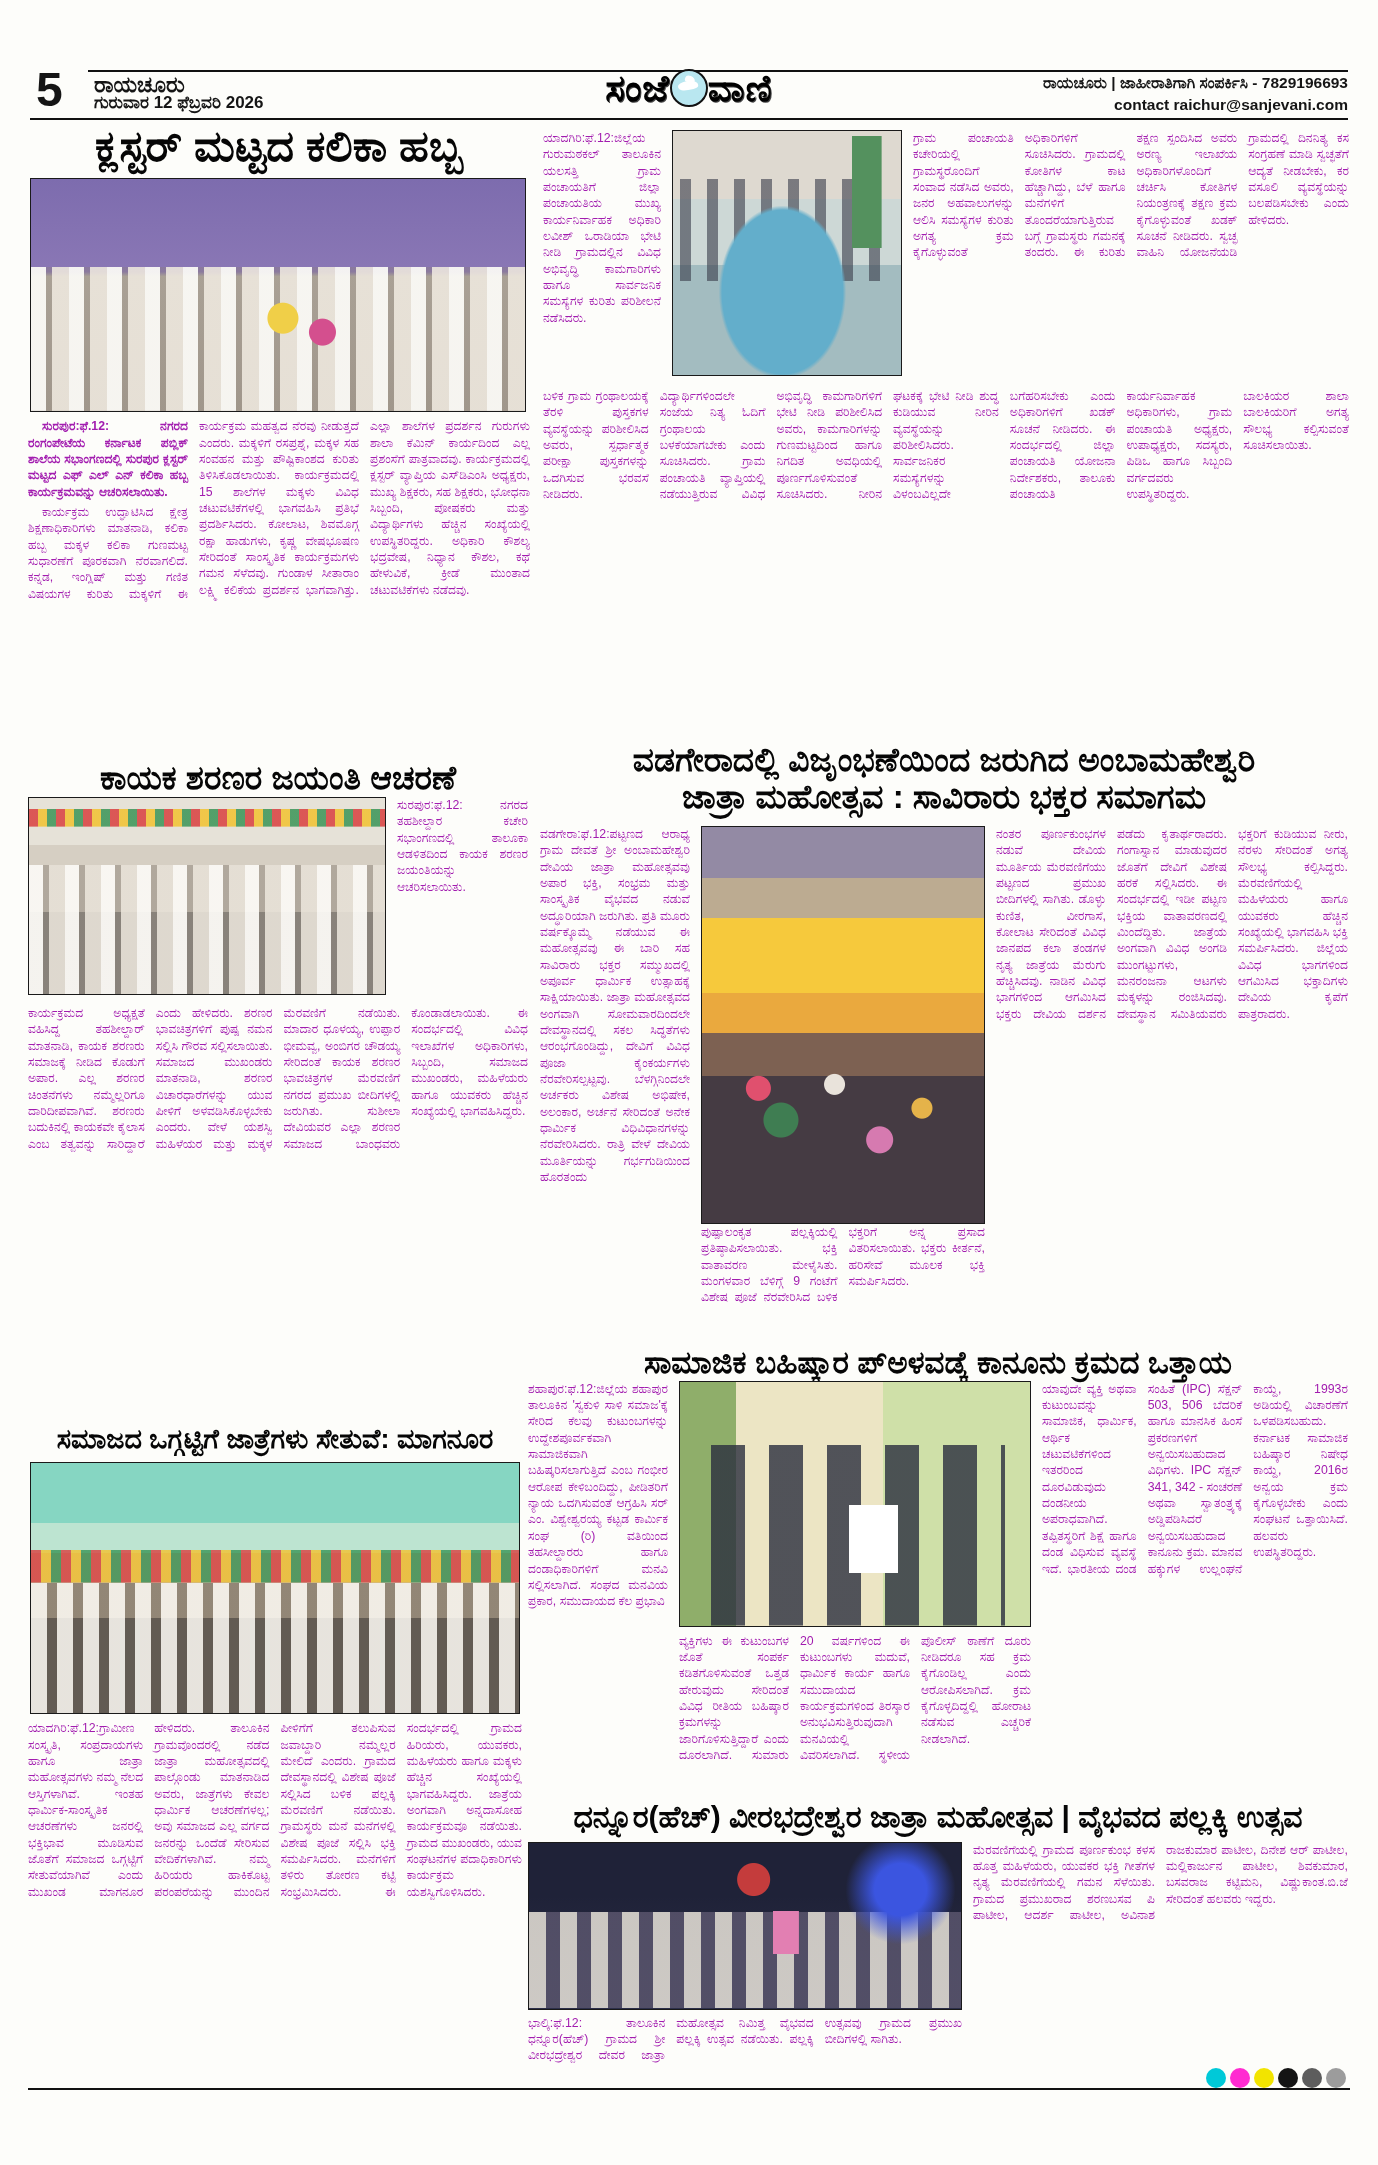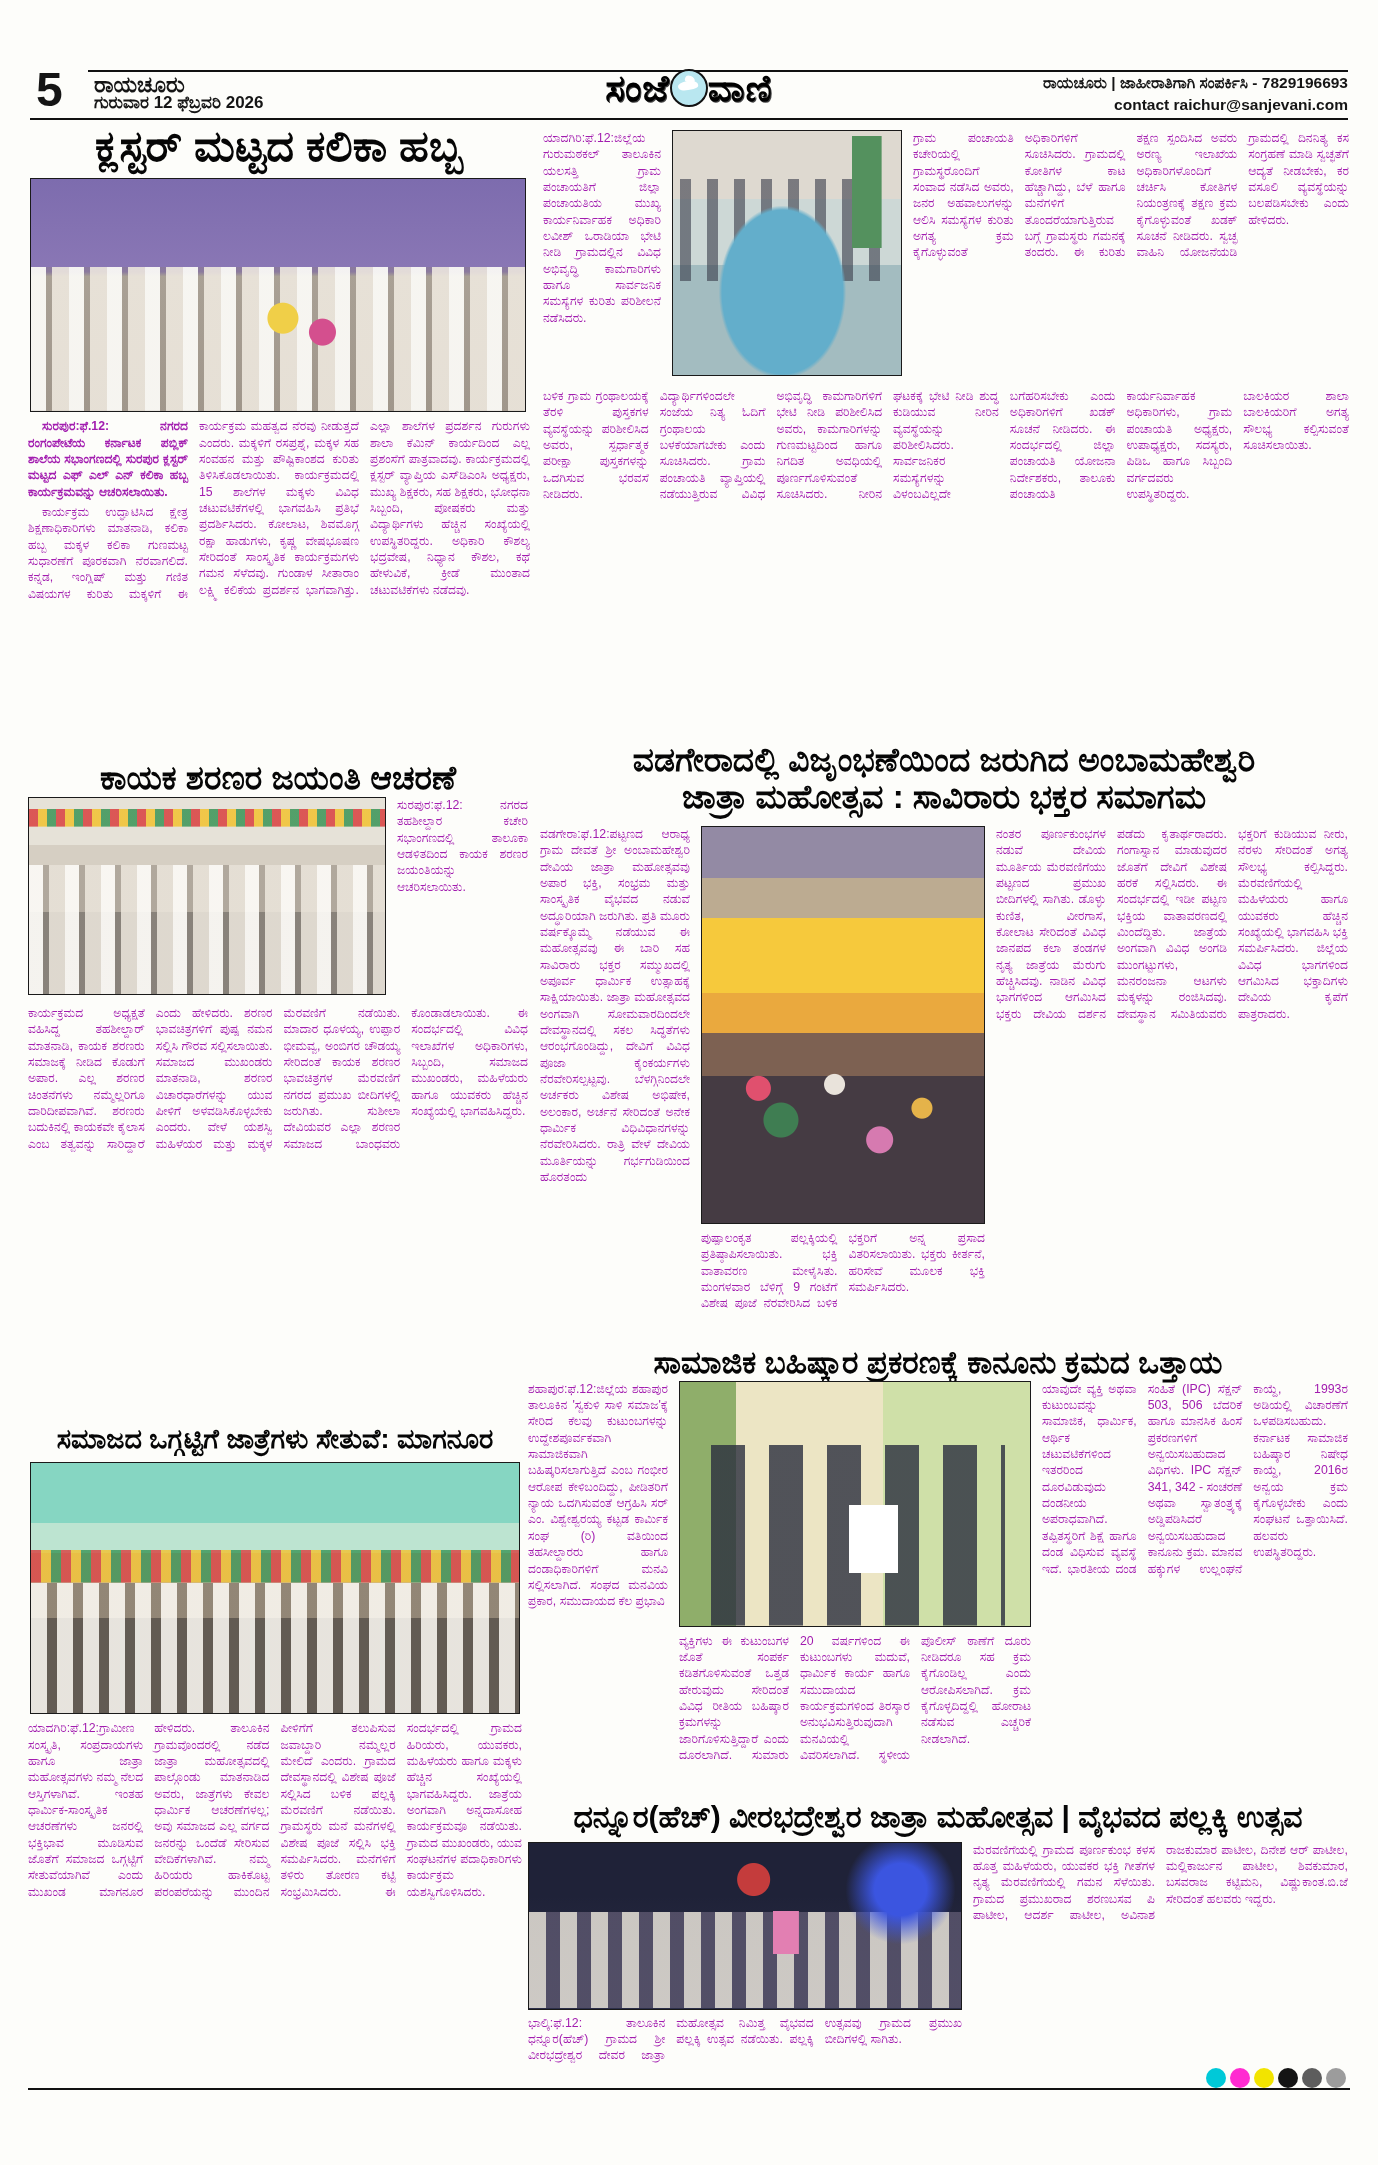--- a/index.html
+++ b/index.html
@@ -127,28 +127,28 @@
     <div class="body" style="column-count:4;height:404px;margin-top:8px;">ಕಾರ್ಯಕ್ರಮದ ಅಧ್ಯಕ್ಷತೆ ವಹಿಸಿದ್ದ ತಹಶೀಲ್ದಾರ್ ಮಾತನಾಡಿ, ಕಾಯಕ ಶರಣರು ಸಮಾಜಕ್ಕೆ ನೀಡಿದ ಕೊಡುಗೆ ಅಪಾರ. ಎಲ್ಲ ಶರಣರ ಚಿಂತನೆಗಳು ನಮ್ಮೆಲ್ಲರಿಗೂ ದಾರಿದೀಪವಾಗಿವೆ. ಶರಣರು ಬದುಕಿನಲ್ಲಿ ಕಾಯಕವೇ ಕೈಲಾಸ ಎಂಬ ತತ್ವವನ್ನು ಸಾರಿದ್ದಾರೆ ಎಂದು ಹೇಳಿದರು. ಶರಣರ ಭಾವಚಿತ್ರಗಳಿಗೆ ಪುಷ್ಪ ನಮನ ಸಲ್ಲಿಸಿ ಗೌರವ ಸಲ್ಲಿಸಲಾಯಿತು. ಸಮಾಜದ ಮುಖಂಡರು ಮಾತನಾಡಿ, ಶರಣರ ವಿಚಾರಧಾರೆಗಳನ್ನು ಯುವ ಪೀಳಿಗೆ ಅಳವಡಿಸಿಕೊಳ್ಳಬೇಕು ಎಂದರು. ವೇಳೆ ಯಶಸ್ವಿ ಮಹಿಳೆಯರ ಮತ್ತು ಮಕ್ಕಳ ಮೆರವಣಿಗೆ ನಡೆಯಿತು. ಮಾದಾರ ಧೂಳಯ್ಯ, ಉಪ್ಪಾರ ಭೀಮವ್ವ, ಅಂಬಿಗರ ಚೌಡಯ್ಯ ಸೇರಿದಂತೆ ಕಾಯಕ ಶರಣರ ಭಾವಚಿತ್ರಗಳ ಮೆರವಣಿಗೆ ನಗರದ ಪ್ರಮುಖ ಬೀದಿಗಳಲ್ಲಿ ಜರುಗಿತು. ಸುಶೀಲಾ ದೇವಿಯವರ ಎಲ್ಲಾ ಶರಣರ ಸಮಾಜದ ಬಾಂಧವರು ಕೊಂಡಾಡಲಾಯಿತು. ಈ ಸಂದರ್ಭದಲ್ಲಿ ವಿವಿಧ ಇಲಾಖೆಗಳ ಅಧಿಕಾರಿಗಳು, ಸಿಬ್ಬಂದಿ, ಸಮಾಜದ ಮುಖಂಡರು, ಮಹಿಳೆಯರು ಹಾಗೂ ಯುವಕರು ಹೆಚ್ಚಿನ ಸಂಖ್ಯೆಯಲ್ಲಿ ಭಾಗವಹಿಸಿದ್ದರು.</div>
   </div>
 
   <div class="art" style="left:540px;top:742px;width:808px;height:600px;">
     <div class="hl" style="font-size:33px;">ವಡಗೇರಾದಲ್ಲಿ ವಿಜೃಂಭಣೆಯಿಂದ ಜರುಗಿದ ಅಂಬಾಮಹೇಶ್ವರಿ</div>
     <div class="hl" style="font-size:33px;">ಜಾತ್ರಾ ಮಹೋತ್ಸವ : ಸಾವಿರಾರು ಭಕ್ತರ ಸಮಾಗಮ</div>
     <div class="flexrow" style="margin-top:10px;height:500px;">
       <div class="body" style="width:150px;">ವಡಗೇರಾ:ಫೆ.12:ಪಟ್ಟಣದ ಆರಾಧ್ಯ ಗ್ರಾಮ ದೇವತೆ ಶ್ರೀ ಅಂಬಾಮಹೇಶ್ವರಿ ದೇವಿಯ ಜಾತ್ರಾ ಮಹೋತ್ಸವವು ಅಪಾರ ಭಕ್ತಿ, ಸಂಭ್ರಮ ಮತ್ತು ಸಾಂಸ್ಕೃತಿಕ ವೈಭವದ ನಡುವೆ ಅದ್ಧೂರಿಯಾಗಿ ಜರುಗಿತು. ಪ್ರತಿ ಮೂರು ವರ್ಷಕ್ಕೊಮ್ಮೆ ನಡೆಯುವ ಈ ಮಹೋತ್ಸವವು ಈ ಬಾರಿ ಸಹ ಸಾವಿರಾರು ಭಕ್ತರ ಸಮ್ಮುಖದಲ್ಲಿ ಅಪೂರ್ವ ಧಾರ್ಮಿಕ ಉತ್ಸಾಹಕ್ಕೆ ಸಾಕ್ಷಿಯಾಯಿತು. ಜಾತ್ರಾ ಮಹೋತ್ಸವದ ಅಂಗವಾಗಿ ಸೋಮವಾರದಿಂದಲೇ ದೇವಸ್ಥಾನದಲ್ಲಿ ಸಕಲ ಸಿದ್ಧತೆಗಳು ಆರಂಭಗೊಂಡಿದ್ದು, ದೇವಿಗೆ ವಿವಿಧ ಪೂಜಾ ಕೈಂಕರ್ಯಗಳು ನೆರವೇರಿಸಲ್ಪಟ್ಟವು. ಬೆಳಗ್ಗಿನಿಂದಲೇ ಅರ್ಚಕರು ವಿಶೇಷ ಅಭಿಷೇಕ, ಅಲಂಕಾರ, ಅರ್ಚನೆ ಸೇರಿದಂತೆ ಅನೇಕ ಧಾರ್ಮಿಕ ವಿಧಿವಿಧಾನಗಳನ್ನು ನೆರವೇರಿಸಿದರು. ರಾತ್ರಿ ವೇಳೆ ದೇವಿಯ ಮೂರ್ತಿಯನ್ನು ಗರ್ಭಗುಡಿಯಿಂದ ಹೊರತಂದು</div>
       <div style="width:284px;flex:none;">
         <div class="photo ph-d" style="width:284px;height:398px;"></div>
-        <div class="body" style="column-count:2;height:94px;margin-top:6px;">ಪುಷ್ಪಾಲಂಕೃತ ಪಲ್ಲಕ್ಕಿಯಲ್ಲಿ ಪ್ರತಿಷ್ಠಾಪಿಸಲಾಯಿತು. ಭಕ್ತಿ ವಾತಾವರಣ ಮೇಳೈಸಿತು. ಮಂಗಳವಾರ ಬೆಳಿಗ್ಗೆ 9 ಗಂಟೆಗೆ ವಿಶೇಷ ಪೂಜೆ ನೆರವೇರಿಸಿದ ಬಳಿಕ ಭಕ್ತರಿಗೆ ಅನ್ನ ಪ್ರಸಾದ ವಿತರಿಸಲಾಯಿತು. ಭಕ್ತರು ಕೀರ್ತನೆ, ಹರಿಸೇವೆ ಮೂಲಕ ಭಕ್ತಿ ಸಮರ್ಪಿಸಿದರು.</div>
+        <div class="body" style="column-count:2;height:94px;">ಪುಷ್ಪಾಲಂಕೃತ ಪಲ್ಲಕ್ಕಿಯಲ್ಲಿ ಪ್ರತಿಷ್ಠಾಪಿಸಲಾಯಿತು. ಭಕ್ತಿ ವಾತಾವರಣ ಮೇಳೈಸಿತು. ಮಂಗಳವಾರ ಬೆಳಿಗ್ಗೆ 9 ಗಂಟೆಗೆ ವಿಶೇಷ ಪೂಜೆ ನೆರವೇರಿಸಿದ ಬಳಿಕ ಭಕ್ತರಿಗೆ ಅನ್ನ ಪ್ರಸಾದ ವಿತರಿಸಲಾಯಿತು. ಭಕ್ತರು ಕೀರ್ತನೆ, ಹರಿಸೇವೆ ಮೂಲಕ ಭಕ್ತಿ ಸಮರ್ಪಿಸಿದರು.</div>
       </div>
       <div class="body" style="flex:1;column-count:3;">ನಂತರ ಪೂರ್ಣಕುಂಭಗಳ ನಡುವೆ ದೇವಿಯ ಮೂರ್ತಿಯ ಮೆರವಣಿಗೆಯು ಪಟ್ಟಣದ ಪ್ರಮುಖ ಬೀದಿಗಳಲ್ಲಿ ಸಾಗಿತು. ಡೊಳ್ಳು ಕುಣಿತ, ವೀರಗಾಸೆ, ಕೋಲಾಟ ಸೇರಿದಂತೆ ವಿವಿಧ ಜಾನಪದ ಕಲಾ ತಂಡಗಳ ನೃತ್ಯ ಜಾತ್ರೆಯ ಮೆರುಗು ಹೆಚ್ಚಿಸಿದವು. ನಾಡಿನ ವಿವಿಧ ಭಾಗಗಳಿಂದ ಆಗಮಿಸಿದ ಭಕ್ತರು ದೇವಿಯ ದರ್ಶನ ಪಡೆದು ಕೃತಾರ್ಥರಾದರು. ಗಂಗಾಸ್ನಾನ ಮಾಡುವುದರ ಜೊತೆಗೆ ದೇವಿಗೆ ವಿಶೇಷ ಹರಕೆ ಸಲ್ಲಿಸಿದರು. ಈ ಸಂದರ್ಭದಲ್ಲಿ ಇಡೀ ಪಟ್ಟಣ ಭಕ್ತಿಯ ವಾತಾವರಣದಲ್ಲಿ ಮಿಂದೆದ್ದಿತು. ಜಾತ್ರೆಯ ಅಂಗವಾಗಿ ವಿವಿಧ ಅಂಗಡಿ ಮುಂಗಟ್ಟುಗಳು, ಮನರಂಜನಾ ಆಟಗಳು ಮಕ್ಕಳನ್ನು ರಂಜಿಸಿದವು. ದೇವಸ್ಥಾನ ಸಮಿತಿಯವರು ಭಕ್ತರಿಗೆ ಕುಡಿಯುವ ನೀರು, ನೆರಳು ಸೇರಿದಂತೆ ಅಗತ್ಯ ಸೌಲಭ್ಯ ಕಲ್ಪಿಸಿದ್ದರು. ಮೆರವಣಿಗೆಯಲ್ಲಿ ಮಹಿಳೆಯರು ಹಾಗೂ ಯುವಕರು ಹೆಚ್ಚಿನ ಸಂಖ್ಯೆಯಲ್ಲಿ ಭಾಗವಹಿಸಿ ಭಕ್ತಿ ಸಮರ್ಪಿಸಿದರು. ಜಿಲ್ಲೆಯ ವಿವಿಧ ಭಾಗಗಳಿಂದ ಆಗಮಿಸಿದ ಭಕ್ತಾದಿಗಳು ದೇವಿಯ ಕೃಪೆಗೆ ಪಾತ್ರರಾದರು.</div>
     </div>
   </div>
 
   <div class="art" style="left:528px;top:1346px;width:820px;height:452px;">
-    <div class="hl" style="font-size:31px;">ಸಾಮಾಜಿಕ ಬಹಿಷ್ಕಾರ ಪ್ರಕರಣಕ್ಕೆ ಕಾನೂನು ಕ್ರಮದ ಒತ್ತಾಯ</div>
+    <div class="hl" style="font-size:31px;">ಸಾಮಾಜಿಕ ಬಹಿಷ್ಕಾರ ಪ್ಅಳವಡ್ಕೆ ಕಾನೂನು ಕ್ರಮದ ಒತ್ತಾಯ</div>
     <div class="flexrow" style="margin-top:0;height:400px;justify-content:center;">
       <div class="body" style="width:140px;">ಶಹಾಪುರ:ಫೆ.12:ಜಿಲ್ಲೆಯ ಶಹಾಪುರ ತಾಲೂಕಿನ 'ಸ್ವಕುಳಿ ಸಾಳಿ ಸಮಾಜ'ಕ್ಕೆ ಸೇರಿದ ಕೆಲವು ಕುಟುಂಬಗಳನ್ನು ಉದ್ದೇಶಪೂರ್ವಕವಾಗಿ ಸಾಮಾಜಿಕವಾಗಿ ಬಹಿಷ್ಕರಿಸಲಾಗುತ್ತಿದೆ ಎಂಬ ಗಂಭೀರ ಆರೋಪ ಕೇಳಿಬಂದಿದ್ದು, ಪೀಡಿತರಿಗೆ ನ್ಯಾಯ ಒದಗಿಸುವಂತೆ ಆಗ್ರಹಿಸಿ ಸರ್ ಎಂ. ವಿಶ್ವೇಶ್ವರಯ್ಯ ಕಟ್ಟಡ ಕಾರ್ಮಿಕ ಸಂಘ (ರಿ) ವತಿಯಿಂದ ತಹಸೀಲ್ದಾರರು ಹಾಗೂ ದಂಡಾಧಿಕಾರಿಗಳಿಗೆ ಮನವಿ ಸಲ್ಲಿಸಲಾಗಿದೆ. ಸಂಘದ ಮನವಿಯ ಪ್ರಕಾರ, ಸಮುದಾಯದ ಕೆಲ ಪ್ರಭಾವಿ</div>
       <div style="width:352px;flex:none;">
         <div class="photo ph-f" style="width:352px;height:246px;"></div>
         <div class="body" style="column-count:3;height:144px;margin-top:6px;">ವ್ಯಕ್ತಿಗಳು ಈ ಕುಟುಂಬಗಳ ಜೊತೆ ಸಂಪರ್ಕ ಕಡಿತಗೊಳಿಸುವಂತೆ ಒತ್ತಡ ಹೇರುವುದು ಸೇರಿದಂತೆ ವಿವಿಧ ರೀತಿಯ ಬಹಿಷ್ಕಾರ ಕ್ರಮಗಳನ್ನು ಜಾರಿಗೊಳಿಸುತ್ತಿದ್ದಾರೆ ಎಂದು ದೂರಲಾಗಿದೆ. ಸುಮಾರು 20 ವರ್ಷಗಳಿಂದ ಈ ಕುಟುಂಬಗಳು ಮದುವೆ, ಧಾರ್ಮಿಕ ಕಾರ್ಯ ಹಾಗೂ ಸಮುದಾಯದ ಕಾರ್ಯಕ್ರಮಗಳಿಂದ ತಿರಸ್ಕಾರ ಅನುಭವಿಸುತ್ತಿರುವುದಾಗಿ ಮನವಿಯಲ್ಲಿ ವಿವರಿಸಲಾಗಿದೆ. ಸ್ಥಳೀಯ ಪೊಲೀಸ್ ಠಾಣೆಗೆ ದೂರು ನೀಡಿದರೂ ಸಹ ಕ್ರಮ ಕೈಗೊಂಡಿಲ್ಲ ಎಂದು ಆರೋಪಿಸಲಾಗಿದೆ. ಕ್ರಮ ಕೈಗೊಳ್ಳದಿದ್ದಲ್ಲಿ ಹೋರಾಟ ನಡೆಸುವ ಎಚ್ಚರಿಕೆ ನೀಡಲಾಗಿದೆ.</div>
       </div>
       <div class="body" style="flex:1;column-count:3;">ಯಾವುದೇ ವ್ಯಕ್ತಿ ಅಥವಾ ಕುಟುಂಬವನ್ನು ಸಾಮಾಜಿಕ, ಧಾರ್ಮಿಕ, ಆರ್ಥಿಕ ಚಟುವಟಿಕೆಗಳಿಂದ ಇತರರಿಂದ ದೂರವಿಡುವುದು ದಂಡನೀಯ ಅಪರಾಧವಾಗಿದೆ. ತಪ್ಪಿತಸ್ಥರಿಗೆ ಶಿಕ್ಷೆ ಹಾಗೂ ದಂಡ ವಿಧಿಸುವ ವ್ಯವಸ್ಥೆ ಇದೆ. ಭಾರತೀಯ ದಂಡ ಸಂಹಿತೆ (IPC) ಸೆಕ್ಷನ್ 503, 506 ಬೆದರಿಕೆ ಹಾಗೂ ಮಾನಸಿಕ ಹಿಂಸೆ ಪ್ರಕರಣಗಳಿಗೆ ಅನ್ವಯಿಸಬಹುದಾದ ವಿಧಿಗಳು. IPC ಸೆಕ್ಷನ್ 341, 342 - ಸಂಚರಣೆ ಅಥವಾ ಸ್ವಾತಂತ್ರ್ಯಕ್ಕೆ ಅಡ್ಡಿಪಡಿಸಿದರೆ ಅನ್ವಯಿಸಬಹುದಾದ ಕಾನೂನು ಕ್ರಮ. ಮಾನವ ಹಕ್ಕುಗಳ ಉಲ್ಲಂಘನೆ ಕಾಯ್ದೆ, 1993ರ ಅಡಿಯಲ್ಲಿ ವಿಚಾರಣೆಗೆ ಒಳಪಡಿಸಬಹುದು. ಕರ್ನಾಟಕ ಸಾಮಾಜಿಕ ಬಹಿಷ್ಕಾರ ನಿಷೇಧ ಕಾಯ್ದೆ, 2016ರ ಅನ್ವಯ ಕ್ರಮ ಕೈಗೊಳ್ಳಬೇಕು ಎಂದು ಸಂಘಟನೆ ಒತ್ತಾಯಿಸಿದೆ. ಹಲವರು ಉಪಸ್ಥಿತರಿದ್ದರು.</div>
     </div>
   </div>
 

